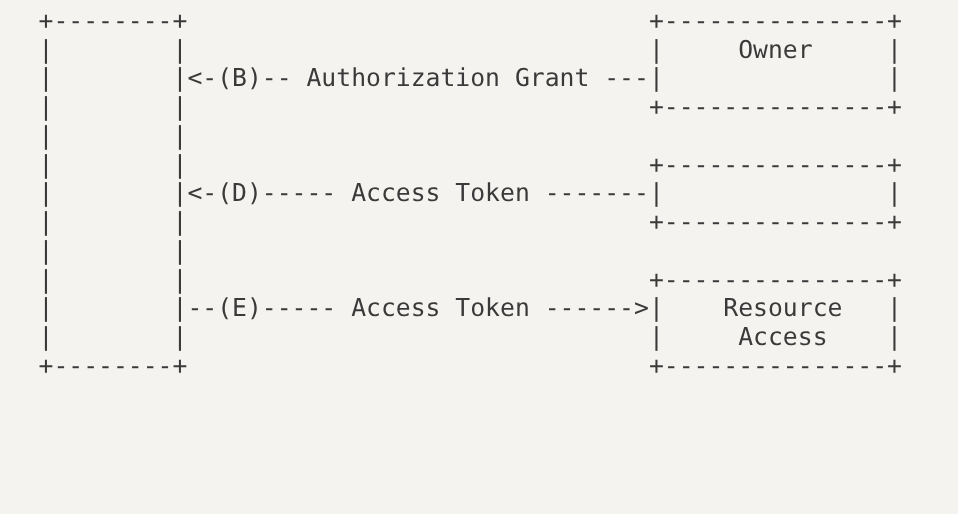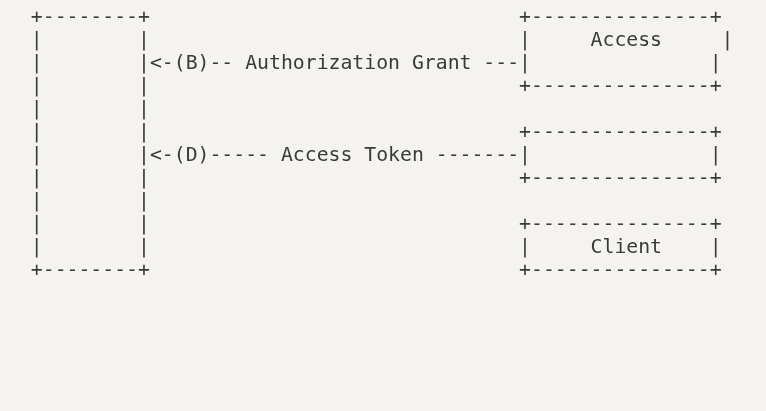--- a/index.html
+++ b/index.html
@@ -34,25 +34,26 @@
     white-space: pre;
     height: 23px;
   }
 </style>
 </head>
 <body>
 
 <div class="screen">
   <div class="ascii-art">
     <div class="ascii-line">  +--------+                               +---------------+</div>
-    <div class="ascii-line">  |        |                               |     Access     |</div>
+    <div class="ascii-line">  |        |                               |     Owner     |</div>
     <div class="ascii-line">  |        |&lt;-(B)-- Authorization Grant ---|               |</div>
     <div class="ascii-line">  |        |                               +---------------+</div>
     <div class="ascii-line">  |        |</div>
     <div class="ascii-line">  |        |                               +---------------+</div>
     <div class="ascii-line">  |        |&lt;-(D)----- Access Token -------|               |</div>
     <div class="ascii-line">  |        |                               +---------------+</div>
     <div class="ascii-line">  |        |</div>
     <div class="ascii-line">  |        |                               +---------------+</div>
-    <div class="ascii-line">  |        |                               |     Client    |</div>
+    <div class="ascii-line">  |        |--(E)----- Access Token ------&gt;|    Resource   |</div>
+    <div class="ascii-line">  |        |                               |     Access    |</div>
     <div class="ascii-line">  +--------+                               +---------------+</div>
   </div>
 </div>
 
 </body></html>

